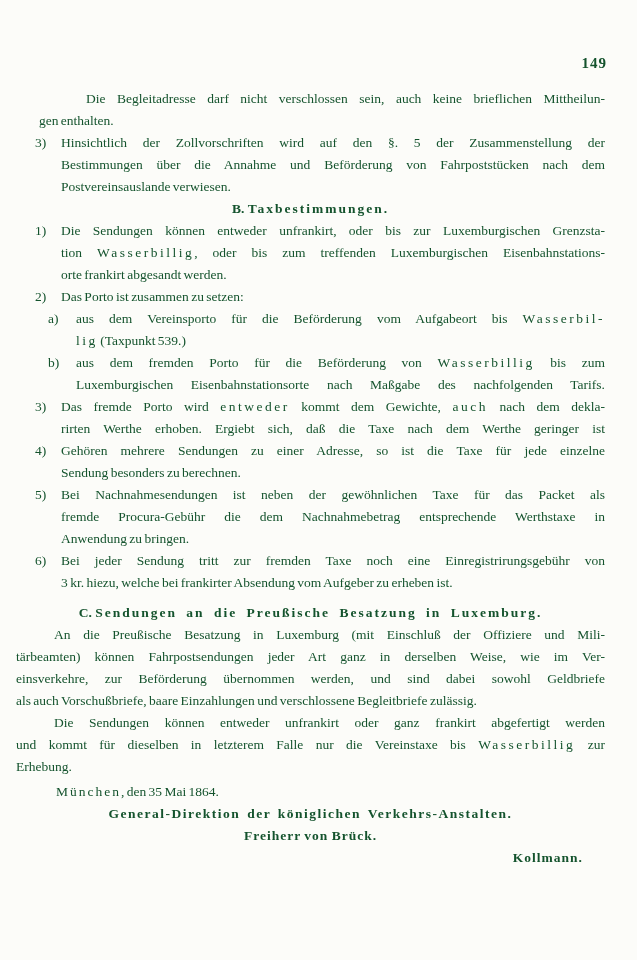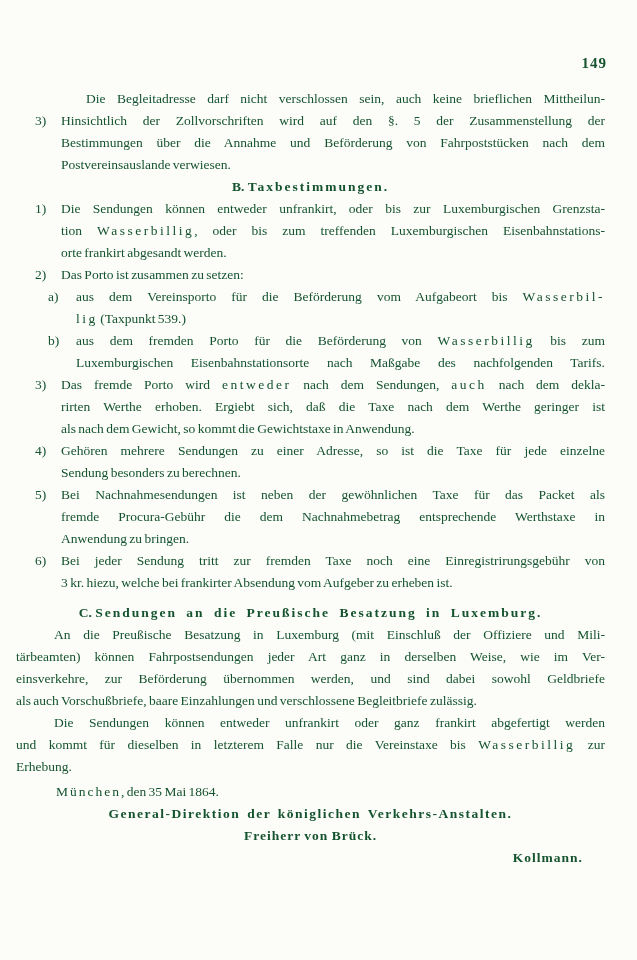--- a/index.html
+++ b/index.html
@@ -58,20 +58,21 @@
 <body>
 
 <div class="page">
 
   <div class="pageno">149</div>
 
   <div class="content">
 
     <div class="paraA">
       <div class="line j ind47">Die Begleitadresse darf nicht verschlossen sein, auch keine brieflichen Mittheilun-</div>
+      <div class="line l">gen enthalten.</div>
     </div>
 
     <div class="item">
       <span class="inum">3)</span>
       <div class="line j">Hinsichtlich der Zollvorschriften wird auf den §. 5 der Zusammenstellung der</div>
       <div class="line j">Bestimmungen über die Annahme und Beförderung von Fahrpoststücken nach dem</div>
       <div class="line l">Postvereinsauslande verwiesen.</div>
     </div>
 
     <div class="heading">
@@ -98,23 +99,22 @@
     </div>
 
     <div class="sub">
       <span class="snum">b)</span>
       <div class="line j"><span>aus dem fremden Porto für die Beförderung von </span><span class="g">Wasserbillig</span><span> bis zum</span></div>
       <div class="line j">Luxemburgischen Eisenbahnstationsorte nach Maßgabe des nachfolgenden Tarifs.</div>
     </div>
 
     <div class="item">
       <span class="inum">3)</span>
-      <div class="line j"><span>Das fremde Porto wird </span><span class="g">entweder</span><span> nach dem Sendungen, </span><span class="g">auch</span><span> nach dem dekla-</span></div>
+      <div class="line j"><span>Das fremde Porto wird </span><span class="g">entweder</span><span> kommt dem Gewichte, </span><span class="g">auch</span><span> nach dem dekla-</span></div>
       <div class="line j">rirten Werthe erhoben. Ergiebt sich, daß die Taxe nach dem Werthe geringer ist</div>
-      <div class="line l">als nach dem Gewicht, so kommt die Gewichtstaxe in Anwendung.</div>
     </div>
 
     <div class="item">
       <span class="inum">4)</span>
       <div class="line j">Gehören mehrere Sendungen zu einer Adresse, so ist die Taxe für jede einzelne</div>
       <div class="line l">Sendung besonders zu berechnen.</div>
     </div>
 
     <div class="item">
       <span class="inum">5)</span>

